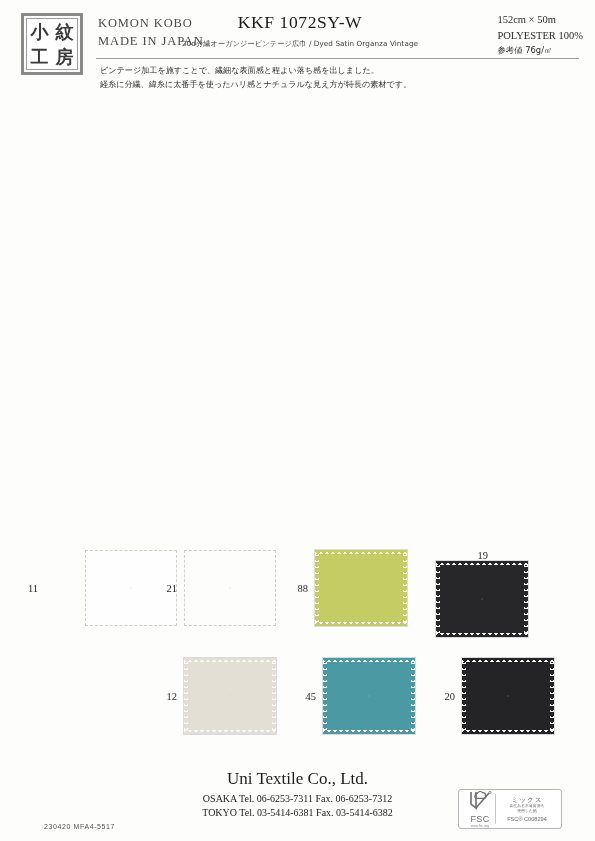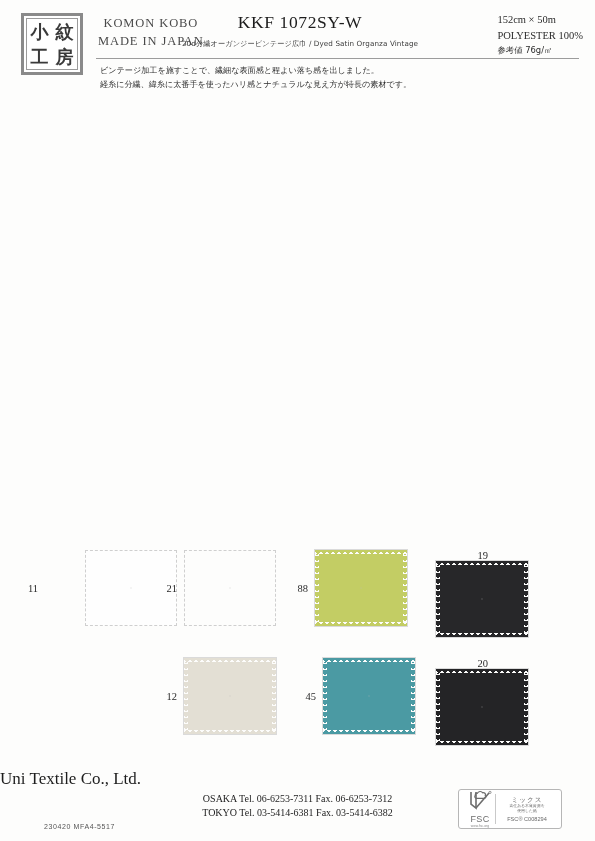--- a/index.html
+++ b/index.html
@@ -52,21 +52,20 @@
     font-size: 18px;
     line-height: 1;
     color: #3a3a3a;
     font-weight: bold;
   }
 
   .brand {
     position: absolute;
     left: 98px; top: 14px;
     line-height: 1.45;
-    text-align: center;
   }
   .brand .b1, .brand .b2 {
     font-size: 12.5px;
     letter-spacing: 0.9px;
     color: #4a4a4a;
     display: block;
     font-family: "Liberation Serif", serif;
   }
 
   .title-block {
@@ -189,21 +188,21 @@
   .footer {
     position: absolute;
     left: 0; bottom: 0;
     width: 595px;
     height: 80px;
   }
   .company {
     position: absolute;
     left: 0; top: 8px;
     width: 595px;
-    text-align: left;
+    text-align: center;
     font-size: 17px;
     color: #1d1d1d;
     font-family: "Liberation Serif", serif;
   }
   .contact {
     position: absolute;
     left: 0; top: 31px;
     width: 595px;
     text-align: center;
     font-size: 10px;
@@ -365,21 +364,21 @@
         <div class="sw-label">45</div>
         <div class="sw-chip pinked">
           <div class="sw-fill" style="background: radial-gradient(rgba(255, 255, 255, 0.1) 1px, transparent 1px), radial-gradient(rgba(0, 0, 0, 0.043) 1px, transparent 1px), rgb(75, 154, 163);"></div>
           <div class="zig-t"></div>
           <div class="zig-b"></div>
           <div class="zig-l"></div>
           <div class="zig-r"></div>
           <div class="sw-shadow"></div>
         </div>
       </div>
-      <div class="sw-cell" style="left: 436px; top: 118px; flex-direction: column;">
+      <div class="sw-cell" style="left: 436px; top: 118px;">
         <div class="sw-label">20</div>
         <div class="sw-chip pinked">
           <div class="sw-fill" style="background: radial-gradient(rgba(255, 255, 255, 0.1) 1px, transparent 1px), radial-gradient(rgba(0, 0, 0, 0.043) 1px, transparent 1px), rgb(36, 36, 38);"></div>
           <div class="zig-t"></div>
           <div class="zig-b"></div>
           <div class="zig-l"></div>
           <div class="zig-r"></div>
           <div class="sw-shadow"></div>
         </div>
       </div>

